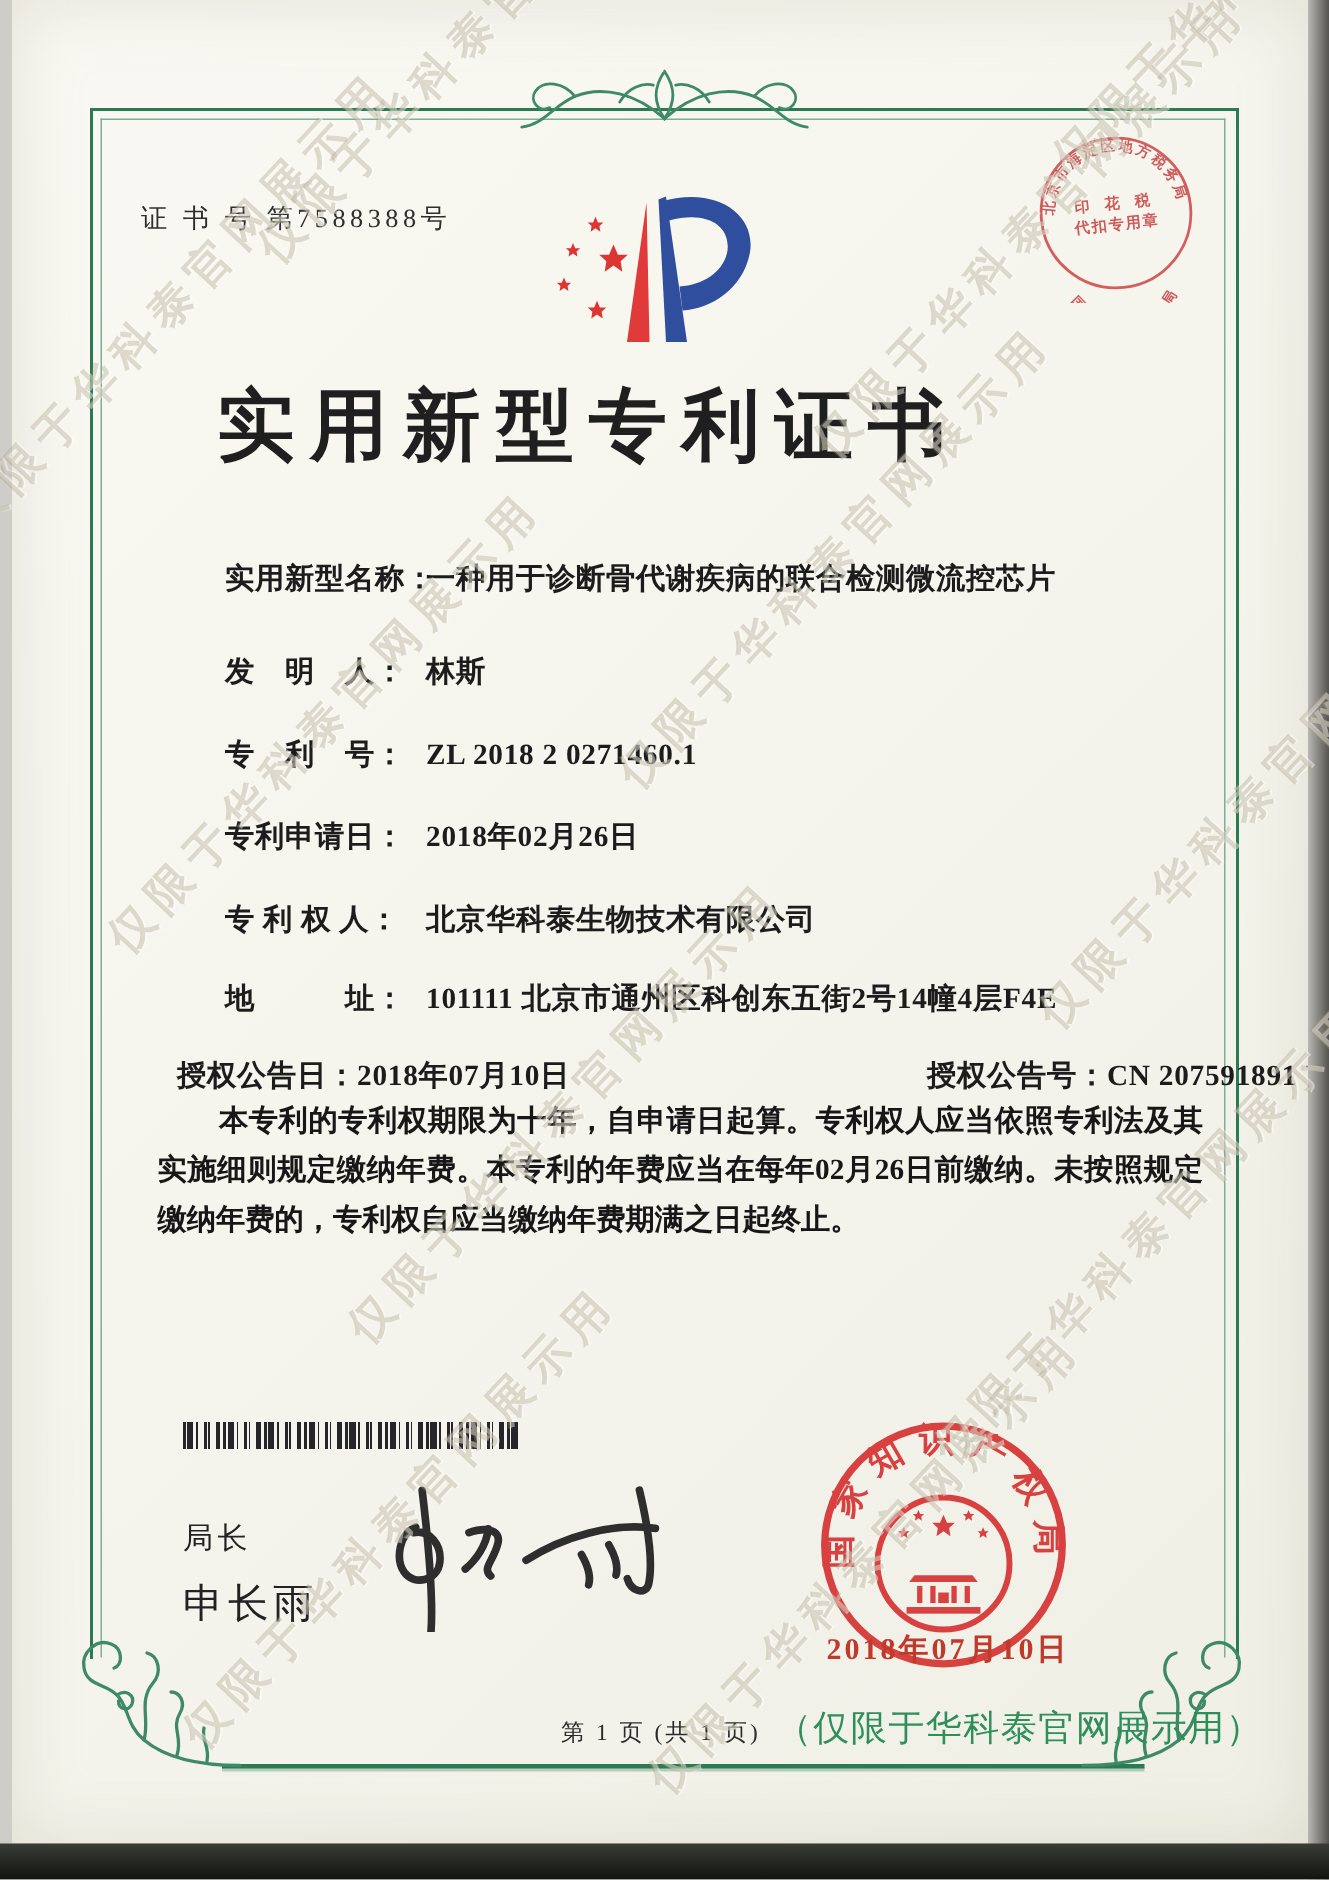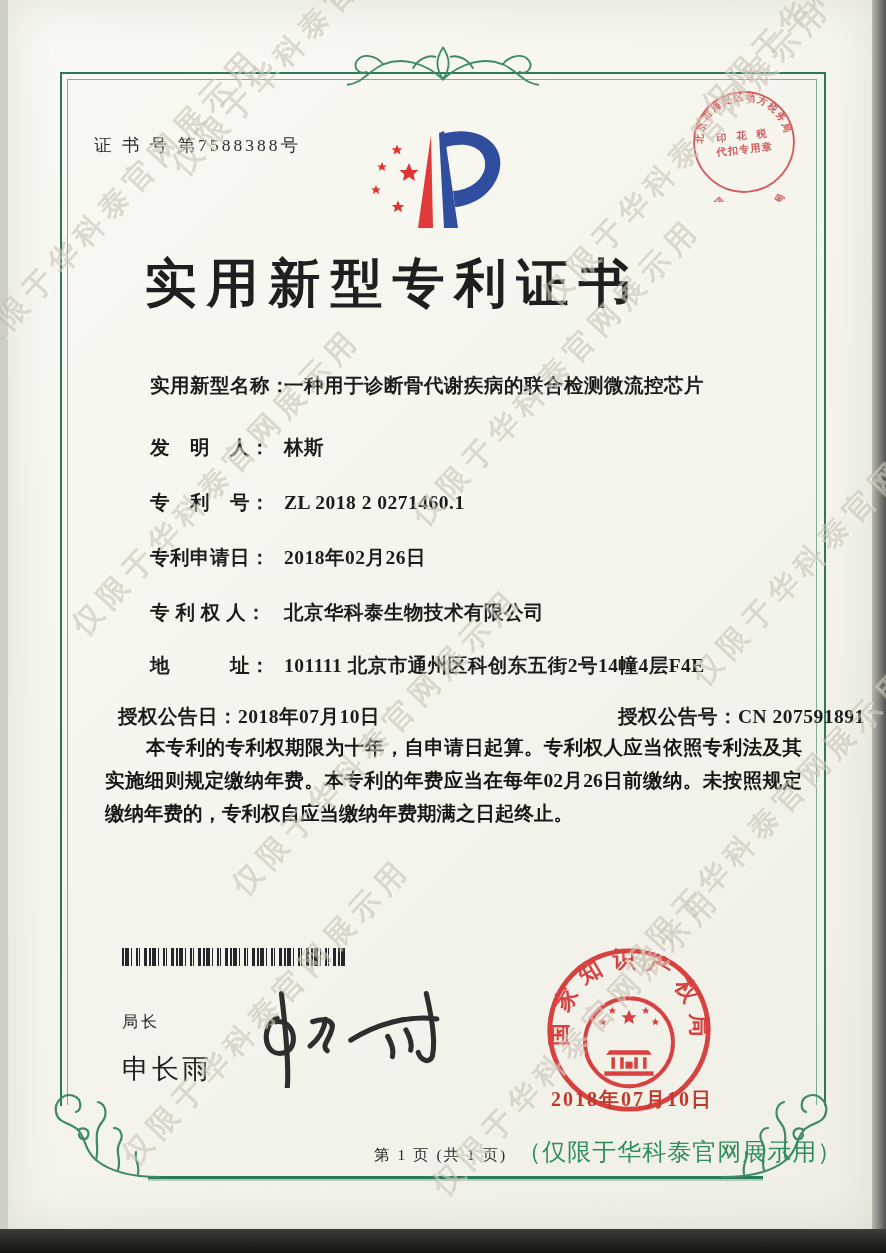--- a/index.html
+++ b/index.html
@@ -46,21 +46,21 @@
   .field-row .lbl{display:inline-block;width:134px;white-space:pre;margin-left:32px;}
   .grant-right{position:absolute;left:500px;top:0;white-space:nowrap;}
   .paras{position:absolute;left:97px;top:731px;width:697px;font-size:19.5px;line-height:33px;
     text-align:justify;color:#171717;font-weight:600;}
   .paras p{margin:0;text-indent:2.1em;}
   .barcode{position:absolute;left:114px;top:948px;width:224px;height:18px;
     background:repeating-linear-gradient(90deg,
       #26262a 0 2px,transparent 2px 3px,#26262a 3px 7px,transparent 7px 9px,
       #26262a 9px 10px,transparent 10px 14px,#26262a 14px 16px,transparent 16px 17px,
       #26262a 17px 18px,transparent 18px 22px,#26262a 22px 25px,transparent 25px 27px);}
-  .director-title{position:absolute;left:114px;top:1012px;font-size:16px;letter-spacing:3px;color:#222;
+  .director-title{position:absolute;left:114px;top:1012px;font-size:20px;letter-spacing:3px;color:#222;
     font-family:"Liberation Sans","DejaVu Sans",sans-serif;}
   .director-name{position:absolute;left:114px;top:1051px;font-size:27px;letter-spacing:3px;color:#222;
     font-family:Liberation Sans, sans-serif;}
   .signature{position:absolute;left:235px;top:986px;width:230px;height:102px;}
   .office-stamp{position:absolute;left:533px;top:942px;width:176px;height:176px;opacity:.93;}
   .stamp-date{position:absolute;left:543px;top:1086px;font-size:20px;font-weight:700;
     letter-spacing:2px;color:#bf3a2b;z-index:4;}
   .footer{position:absolute;left:366px;top:1136px;display:flex;align-items:baseline;gap:10px;z-index:3;}
   .page-info{font-size:15.5px;letter-spacing:2px;color:#2a2a2a;}
   .footer-note{font-size:24px;letter-spacing:1px;color:#2f8f5b;font-weight:400;

